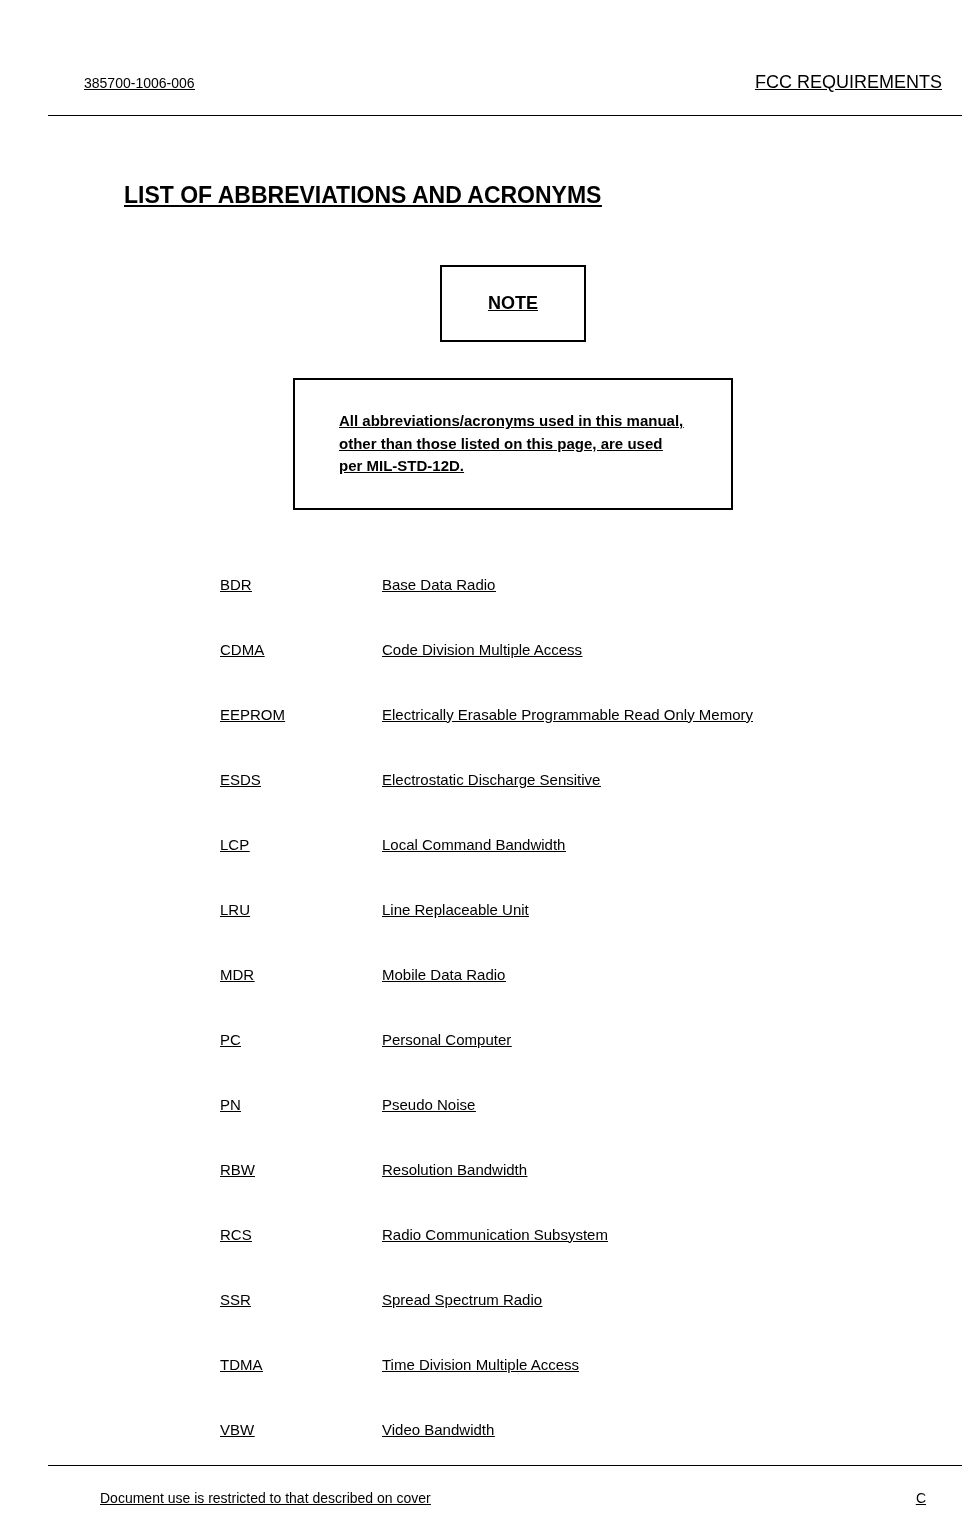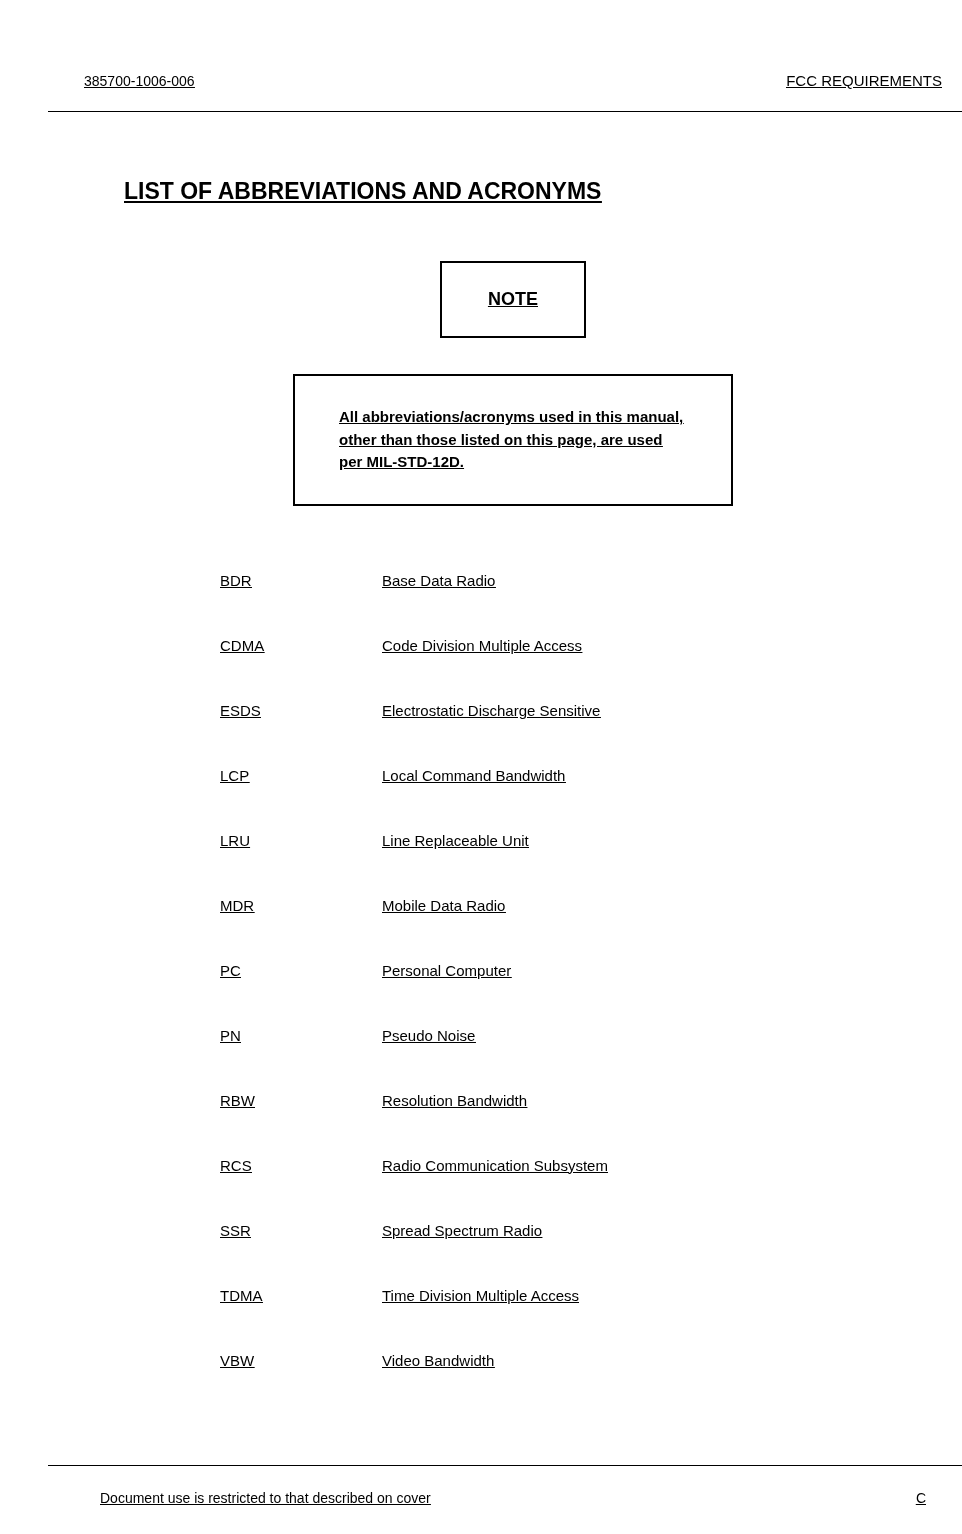--- a/index.html
+++ b/index.html
@@ -26,21 +26,21 @@
       padding: 8px 20px 6px 20px;
       border-bottom: 1.5px solid #000;
     }
 
     .header-left {
       font-size: 14px;
       font-weight: normal;
     }
 
     .header-right {
-      font-size: 15px;
+      font-size: 18px;
       font-weight: normal;
     }
 
     .main-content {
       padding: 40px 60px 60px 60px;
     }
 
     .page-title {
       font-size: 23px;
       font-weight: bold;
@@ -133,20 +133,24 @@
   <div class="abbreviations-table" id="abbr-table">
   <div class="abbr-row">
         <span class="abbr-term">BDR</span>
         <span class="abbr-definition">Base Data Radio</span>
       </div>
       <div class="abbr-row">
         <span class="abbr-term">CDMA</span>
         <span class="abbr-definition">Code Division Multiple Access</span>
       </div>
       <div class="abbr-row">
+        <span class="abbr-term">EEPROM</span>
+        <span class="abbr-definition">Electrically Erasable Programmable Read Only Memory</span>
+      </div>
+      <div class="abbr-row">
         <span class="abbr-term">ESDS</span>
         <span class="abbr-definition">Electrostatic Discharge Sensitive</span>
       </div>
       <div class="abbr-row">
         <span class="abbr-term">LCP</span>
         <span class="abbr-definition">Local Command Bandwidth</span>
       </div>
       <div class="abbr-row">
         <span class="abbr-term">LRU</span>
         <span class="abbr-definition">Line Replaceable Unit</span>

